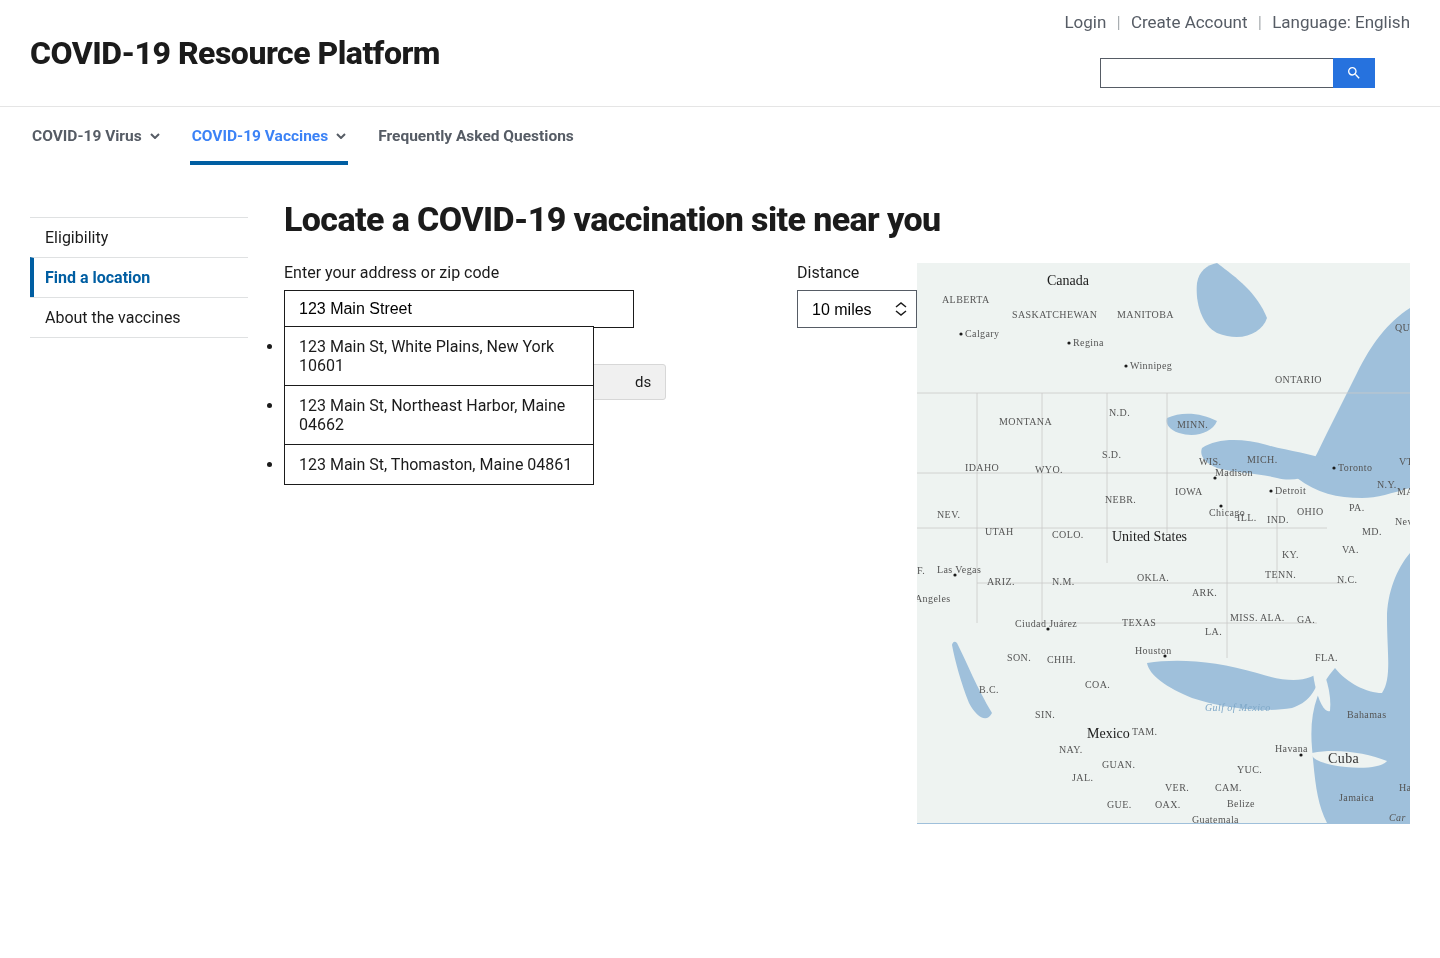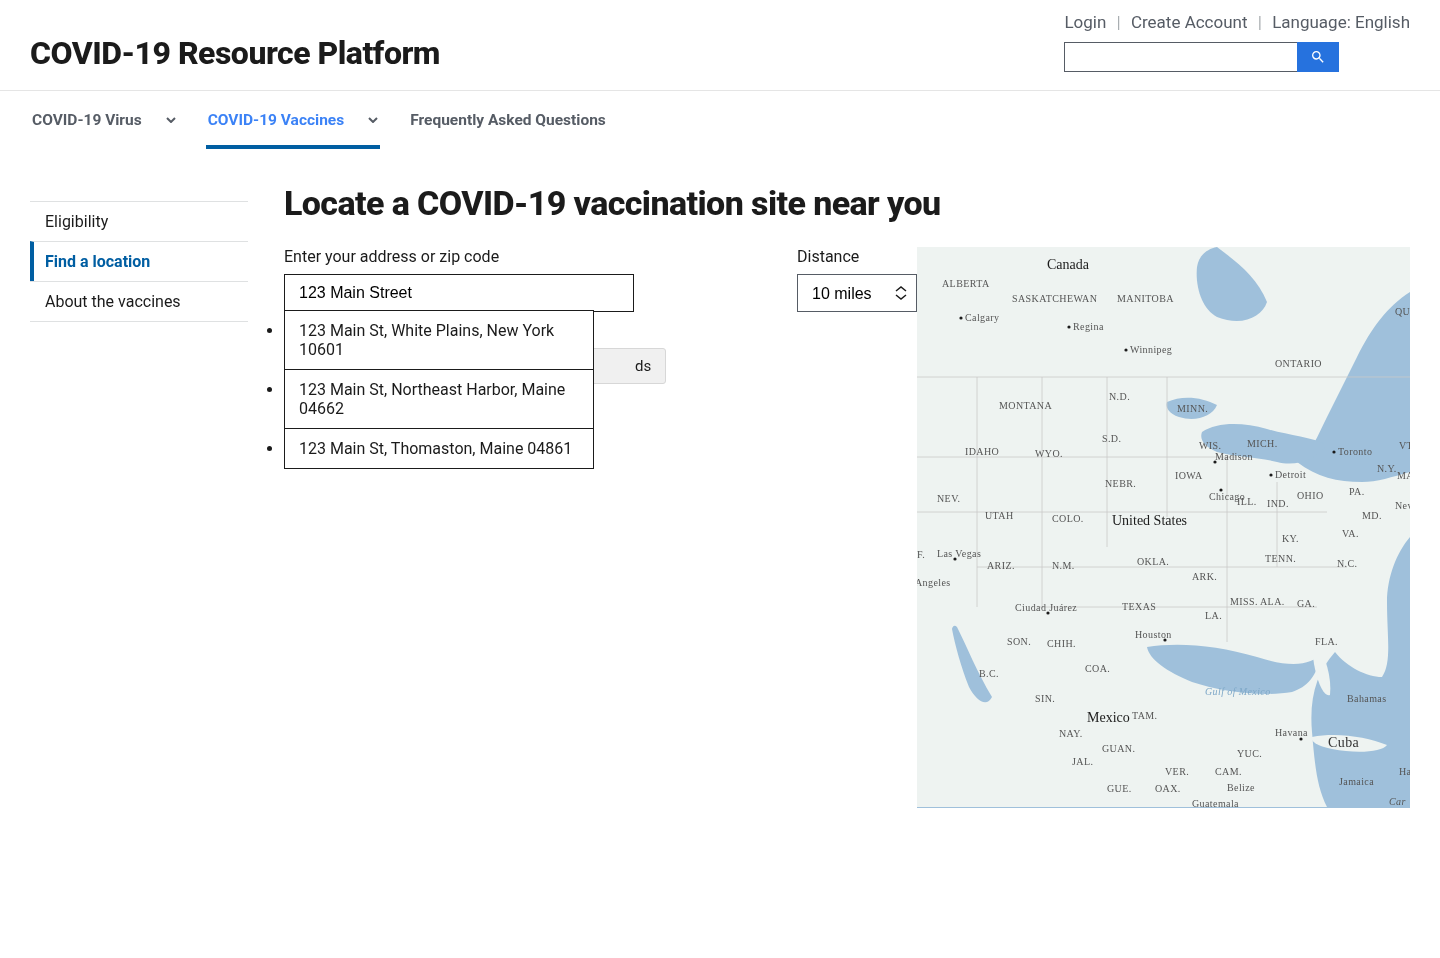--- a/index.html
+++ b/index.html
@@ -21,22 +21,22 @@
   }
   .site-title {
     font-size: 32px;
     font-weight: 800;
     letter-spacing: -0.5px;
     margin-top: 22px;
   }
   .header-right {
     display: flex;
     flex-direction: column;
-    align-items: flex-start;
-    gap: 10px;
+    align-items: center;
+    gap: 26px;
   }
   .top-links {
     font-size: 17px;
     color: #565c65;
   }
   .top-links a {
     color: #565c65;
     text-decoration: none;
     cursor: pointer;
   }
@@ -66,21 +66,21 @@
   
   .main-nav {
     display: flex;
     gap: 28px;
     padding: 0 30px;
     margin-top: 2px;
   }
   .main-nav-item {
     display: flex;
     align-items: center;
-    gap: 24px;
+    gap: 8px;
     padding: 18px 2px 16px 2px;
     font-size: 15.5px;
     font-weight: 700;
     color: #565c65;
     cursor: pointer;
     border-bottom: 4px solid transparent;
   }
   .main-nav-item.active { border-bottom-color: #005ea2; color: #3b82f6; }
   .chevron-down { width: 10px; height: 6px; }
   .chevron-down path { stroke: #565c65; stroke-width: 2; fill: none; }

